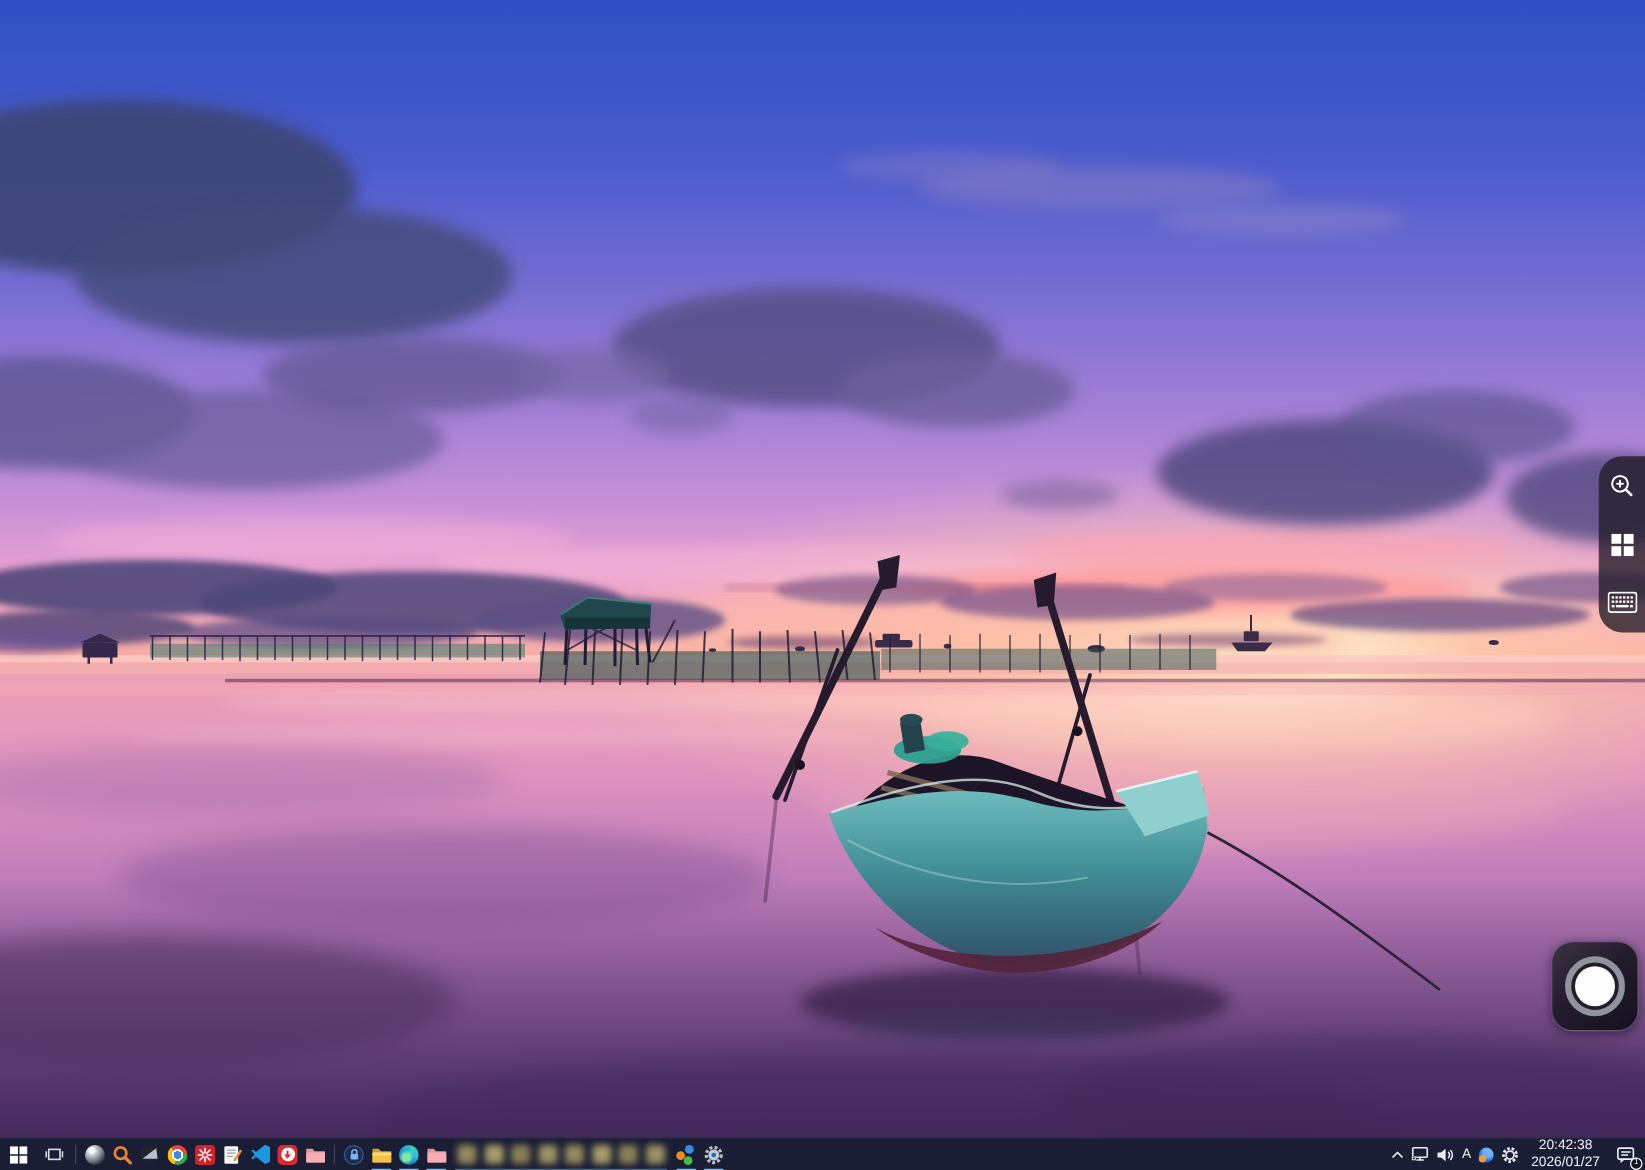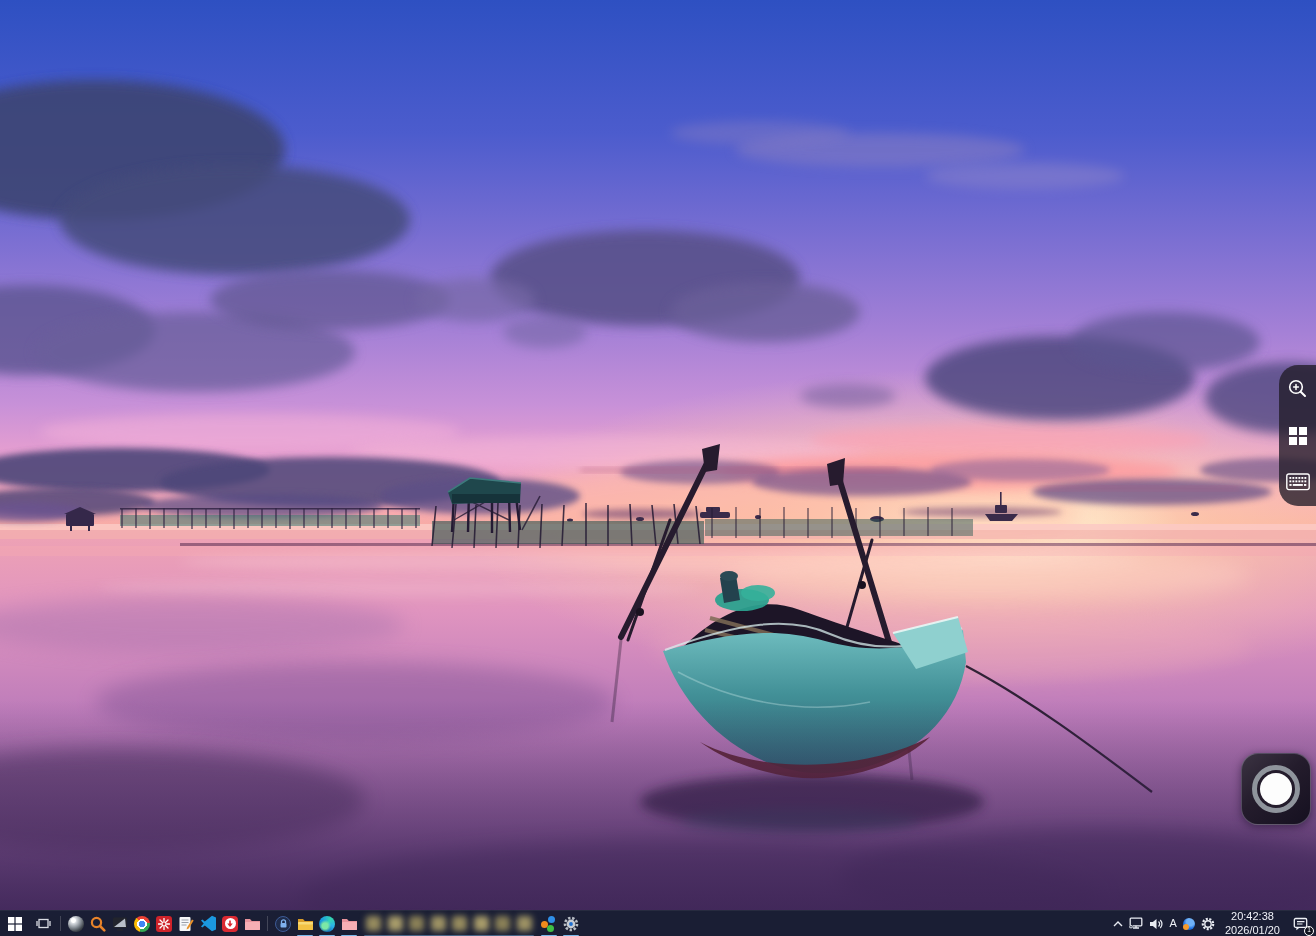--- a/index.html
+++ b/index.html
@@ -490,21 +490,21 @@
       </div>
       <div class="tray-item">
         <svg width="14" height="14" viewBox="0 0 14 14">
           <circle cx="7" cy="7" r="5.2" fill="none" stroke="#e8ebf2" stroke-width="2.2" stroke-dasharray="2.1 1.5"></circle>
           <circle cx="7" cy="7" r="3.2" fill="none" stroke="#e8ebf2" stroke-width="1.4"></circle>
         </svg>
       </div>
       <div class="tray-item">
         <div class="clock">
           <div>20:42:38</div>
-          <div>2026/01/20</div>
+          <div>2026/01/27</div>
         </div>
       </div>
       <div class="tray-item" style="width:20px;">
         <svg width="15" height="14" viewBox="0 0 15 14">
           <rect x="1.3" y="1.5" width="12.4" height="8.8" rx="1.4" fill="none" stroke="#eef1f6" stroke-width="1.3"></rect>
           <path d="M3.4,10.3 V13.3 L7,10.3" fill="#eef1f6"></path>
           <path d="M4,4.6 H11.5 M4,7 H9.5" stroke="#eef1f6" stroke-width="1.1"></path>
         </svg>
         <span class="badge">1</span>
       </div>

